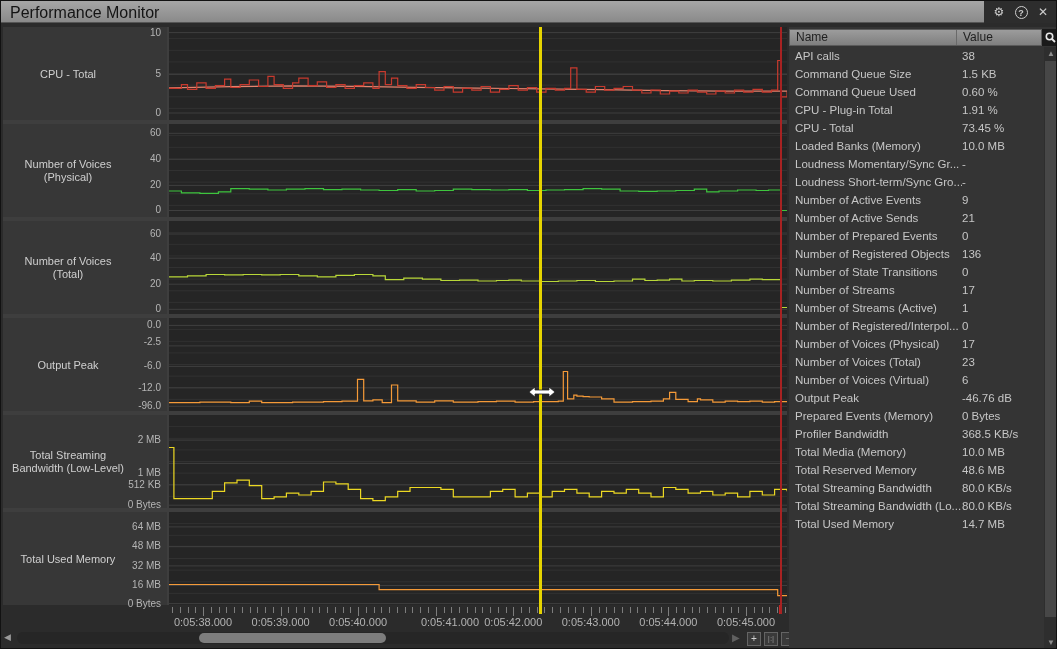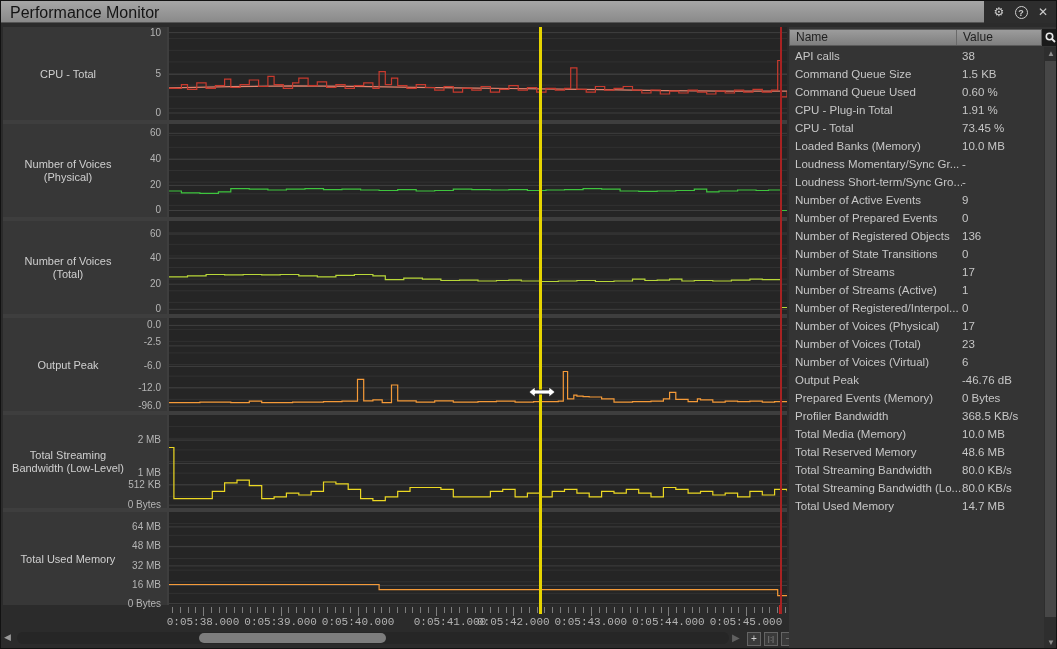--- a/index.html
+++ b/index.html
@@ -19,21 +19,21 @@
   .crow{position:relative;width:784px;height:93px;margin-bottom:4px;}
   .clabel{position:absolute;left:0;top:0;width:164px;height:93px;background:#373737;}
   .cname{position:absolute;left:6px;right:40px;top:50%;transform:translateY(-50%);
     text-align:center;font-size:11px;color:#cfcfcf;white-space:pre-line;line-height:13px;}
   .ytick{position:absolute;right:6px;font-size:10px;color:#b5b5b5;line-height:11px;white-space:nowrap;}
   .cplot{position:absolute;left:166px;top:0;width:618px;height:93px;background:#252525;display:block;}
 
   
   #timeline{position:absolute;left:168px;top:604px;width:618px;height:24px;}
   .tick{position:absolute;top:2px;width:1px;background:#7d7d7d;}
-  .tlabel{position:absolute;top:11px;font-size:11px;color:#b2b2b2;transform:translateX(-50%);white-space:nowrap;font-family:Liberation Mono, monospace;}
+  .tlabel{position:absolute;top:11px;font-size:11px;color:#b2b2b2;transform:translateX(-50%);white-space:nowrap;}
   .t-redmark{position:absolute;top:0;width:3px;height:9px;background:#c42222;}
 
   
   .hscroll-row{position:absolute;left:0;top:628px;width:1057px;height:20px;}
   .arrow-left{position:absolute;left:3px;top:3px;font-size:9px;color:#9a9a9a;}
   .htrack{position:absolute;left:16px;top:3px;width:712px;height:12px;background:#262626;border-radius:6px;}
   .hthumb{position:absolute;left:182px;top:1px;width:187px;height:10px;background:#7d7d7d;border-radius:5px;}
   .play-btn{position:absolute;left:731px;top:3px;font-size:10px;color:#606060;}
   .zbtn{position:absolute;top:3px;width:14px;height:14px;background:#3a3a3a;border:1px solid #646464;
     color:#d2d2d2;font-size:10px;line-height:12px;text-align:center;}
@@ -370,20 +370,24 @@
    </div>
         <div class="trow">
      <span class="tname">Loudness Short-term/Sync Gro...</span>
      <span class="tval">-</span>
    </div>
         <div class="trow">
      <span class="tname">Number of Active Events</span>
      <span class="tval">9</span>
    </div>
         <div class="trow">
+     <span class="tname">Number of Active Sends</span>
+     <span class="tval">21</span>
+   </div>
+        <div class="trow">
      <span class="tname">Number of Prepared Events</span>
      <span class="tval">0</span>
    </div>
         <div class="trow">
      <span class="tname">Number of Registered Objects</span>
      <span class="tval">136</span>
    </div>
         <div class="trow">
      <span class="tname">Number of State Transitions</span>
      <span class="tval">0</span>

